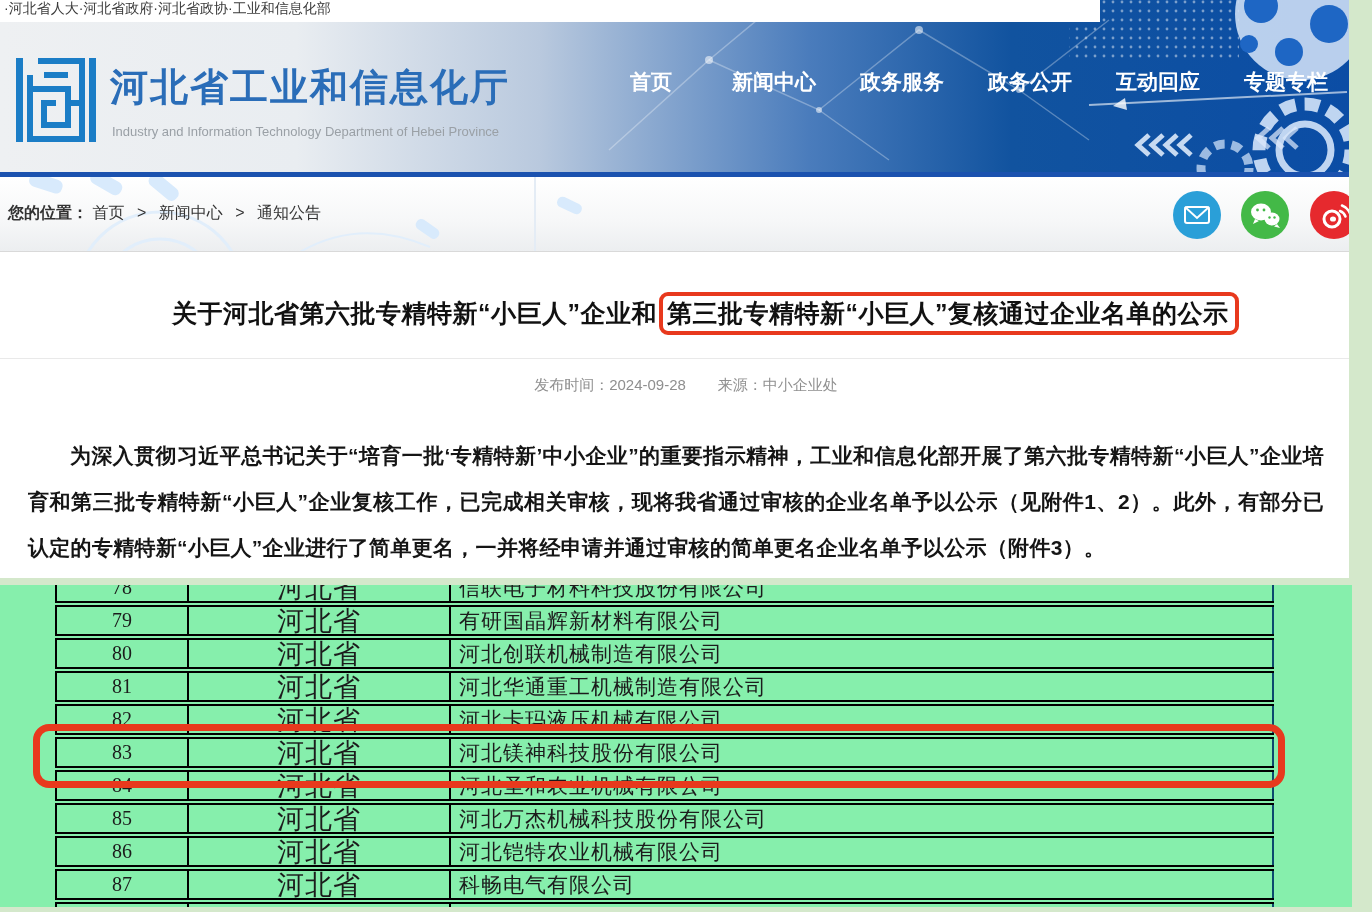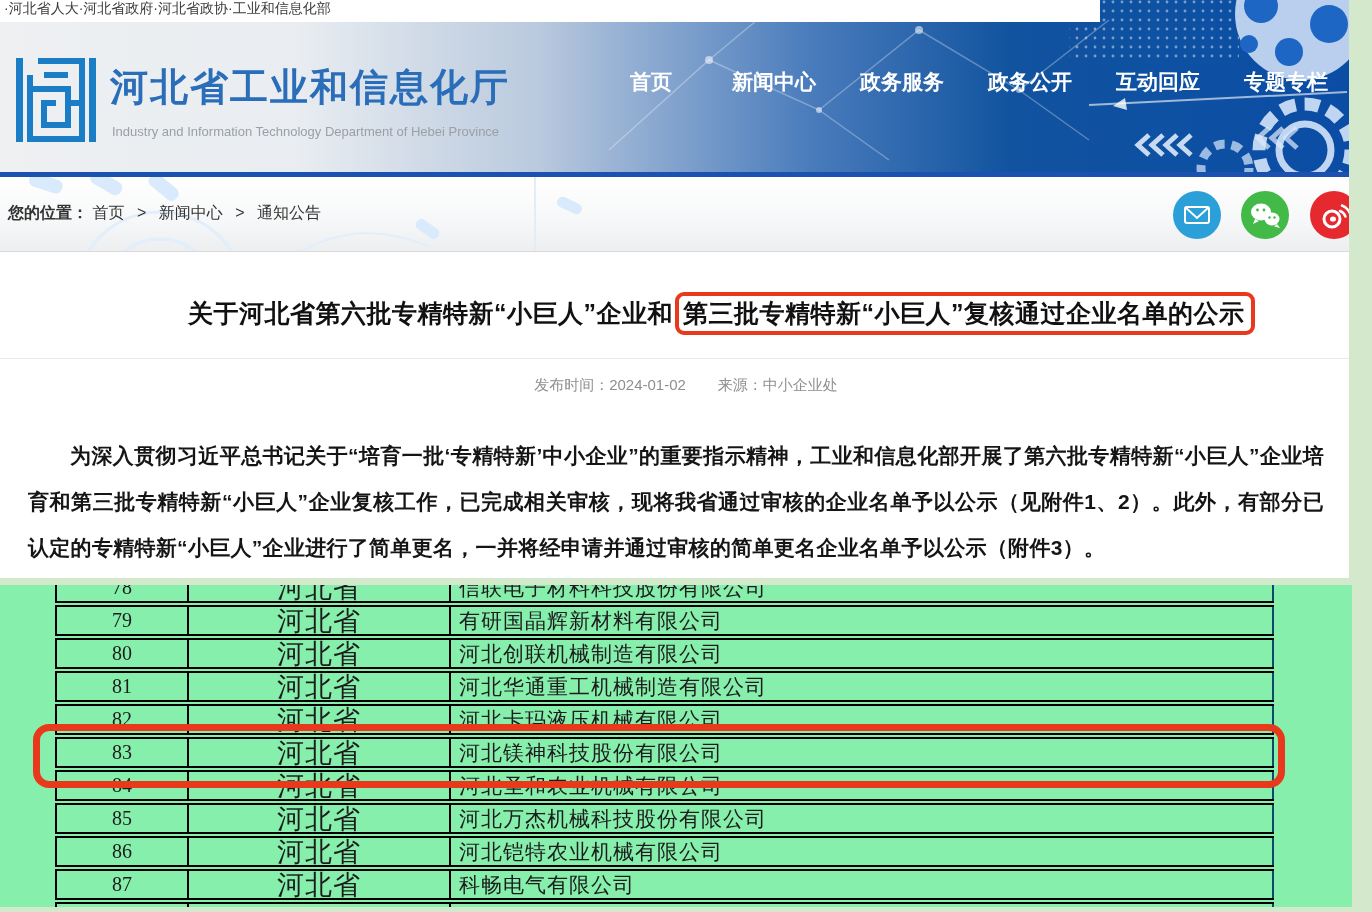--- a/index.html
+++ b/index.html
@@ -36,21 +36,21 @@
   .crumbtext .sep { margin:0 8px; }
   .crumbtext .lnk { cursor:pointer; }
 
   .social { position:absolute; top:191px; z-index:6; width:48px; height:48px; border-radius:50%;
     display:flex; align-items:center; justify-content:center; cursor:pointer; }
   #icon-mail   { left:1173px; background:#2a9fd8; }
   #icon-wechat { left:1241px; background:#43b947; }
   #icon-weibo  { left:1310px; background:#e6292e; }
 
   
-  .art-title { position:absolute; left:188px; top:297px; font-size:25px; font-weight:bold; color:#111;
+  .art-title { position:absolute; left:172px; top:297px; font-size:25px; font-weight:bold; color:#111;
     letter-spacing:0.5px; white-space:nowrap; z-index:2; }
   .art-title .hl { border:4px solid #e8391d; border-radius:9px; padding:3px 6px 4px 4px; margin-left:2px; }
   .divider { position:absolute; left:0; top:358px; width:1349px; height:1px; background:#e9e9e9; }
   .meta { position:absolute; left:0; top:376px; width:1372px; text-align:center; font-size:15px; color:#8f8f8f; }
   .meta .src { margin-left:32px; }
   .paragraph { position:absolute; left:28px; top:433px; width:1296px; font-size:21px; line-height:46px;
     color:#151515; text-align:justify; text-indent:2em; letter-spacing:0.3px;font-weight:bold; }
 
   
   #blockB { position:absolute; left:0; top:585px; width:1352px; height:322px; background:#86efac; overflow:hidden; }
@@ -200,21 +200,21 @@
       <path d="M6 -4 a9 9 0 0 1 5.5 5.5" fill="none" stroke="#fff" stroke-width="2.5" stroke-linecap="round"></path>
       <path d="M8 -9.5 a14 14 0 0 1 8 8" fill="none" stroke="#fff" stroke-width="2.5" stroke-linecap="round"></path>
     </svg>
   </div>
 
   <div class="art-title"><span>关于河北省第六批专精特新“小巨人”企业和</span><span class="hl">第三批专精特新“小巨人”复核通过企业名单的公示</span></div>
 
   <div class="divider"></div>
 
   <div class="meta">
-    <span>发布时间：</span><span>2024-01-02</span><span class="src">来源：</span><span>中小企业处</span>
+    <span>发布时间：</span><span>2024-09-28</span><span class="src">来源：</span><span>中小企业处</span>
   </div>
 
   <div class="paragraph">为深入贯彻习近平总书记关于“培育一批‘专精特新’中小企业”的重要指示精神，工业和信息化部开展了第六批专精特新“小巨人”企业培育和第三批专精特新“小巨人”企业复核工作，已完成相关审核，现将我省通过审核的企业名单予以公示（见附件1、2）。此外，有部分已认定的专精特新“小巨人”企业进行了简单更名，一并将经申请并通过审核的简单更名企业名单予以公示（附件3）。</div>
 </div>
 
 <div id="blockB">
   <div class="tbl">
     <div class="trow">
       <div class="c c1">78</div>
       <div class="c c2">河北省</div>

